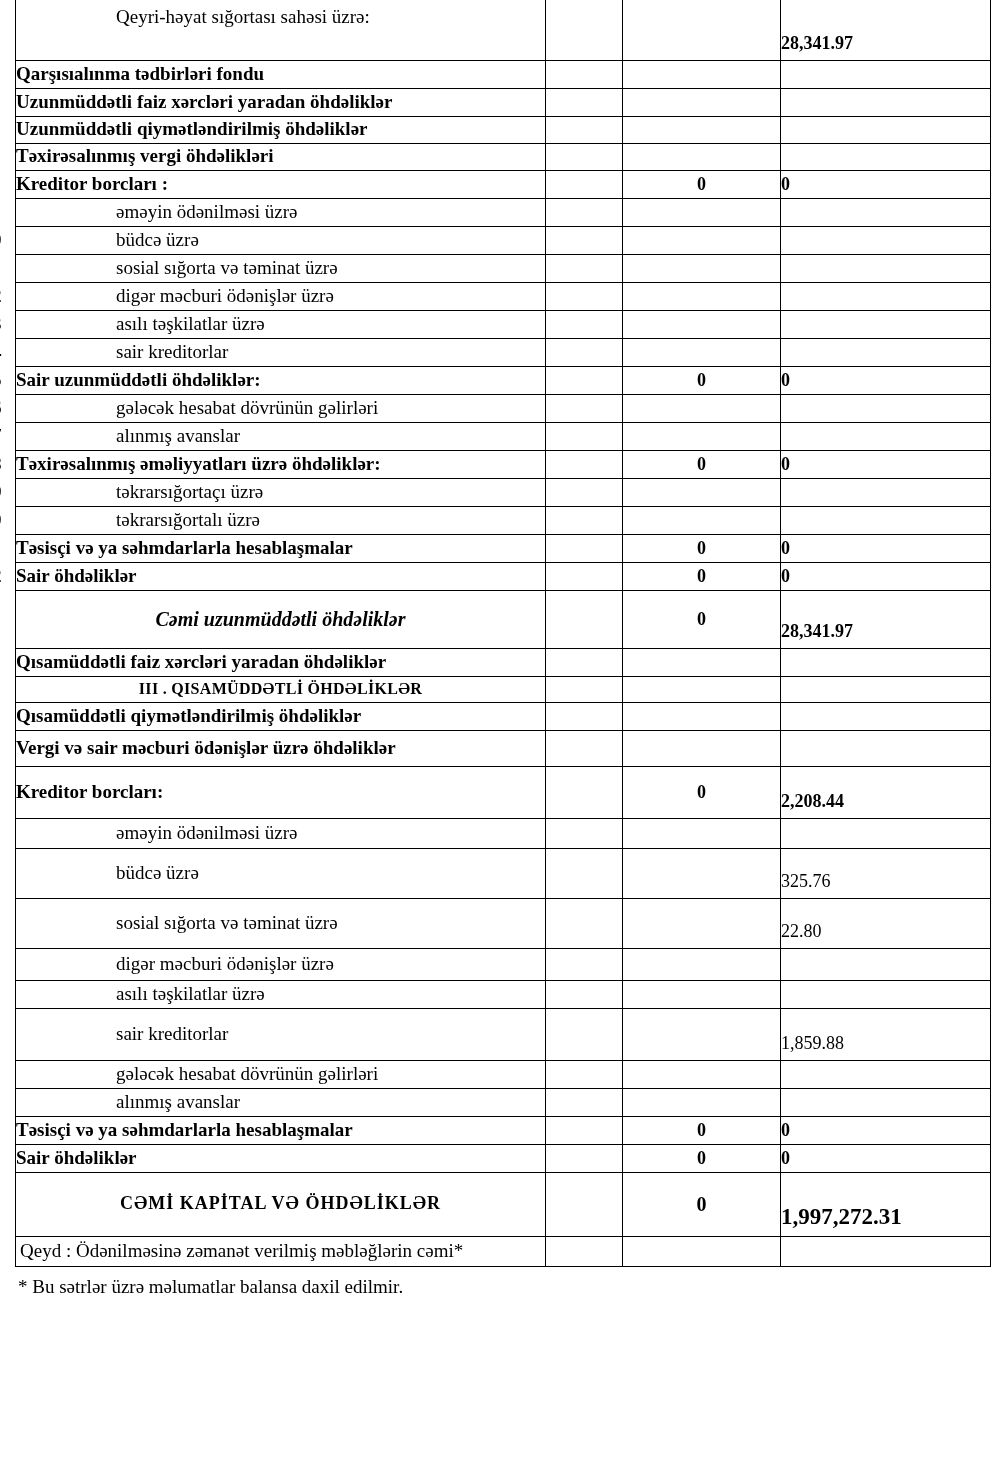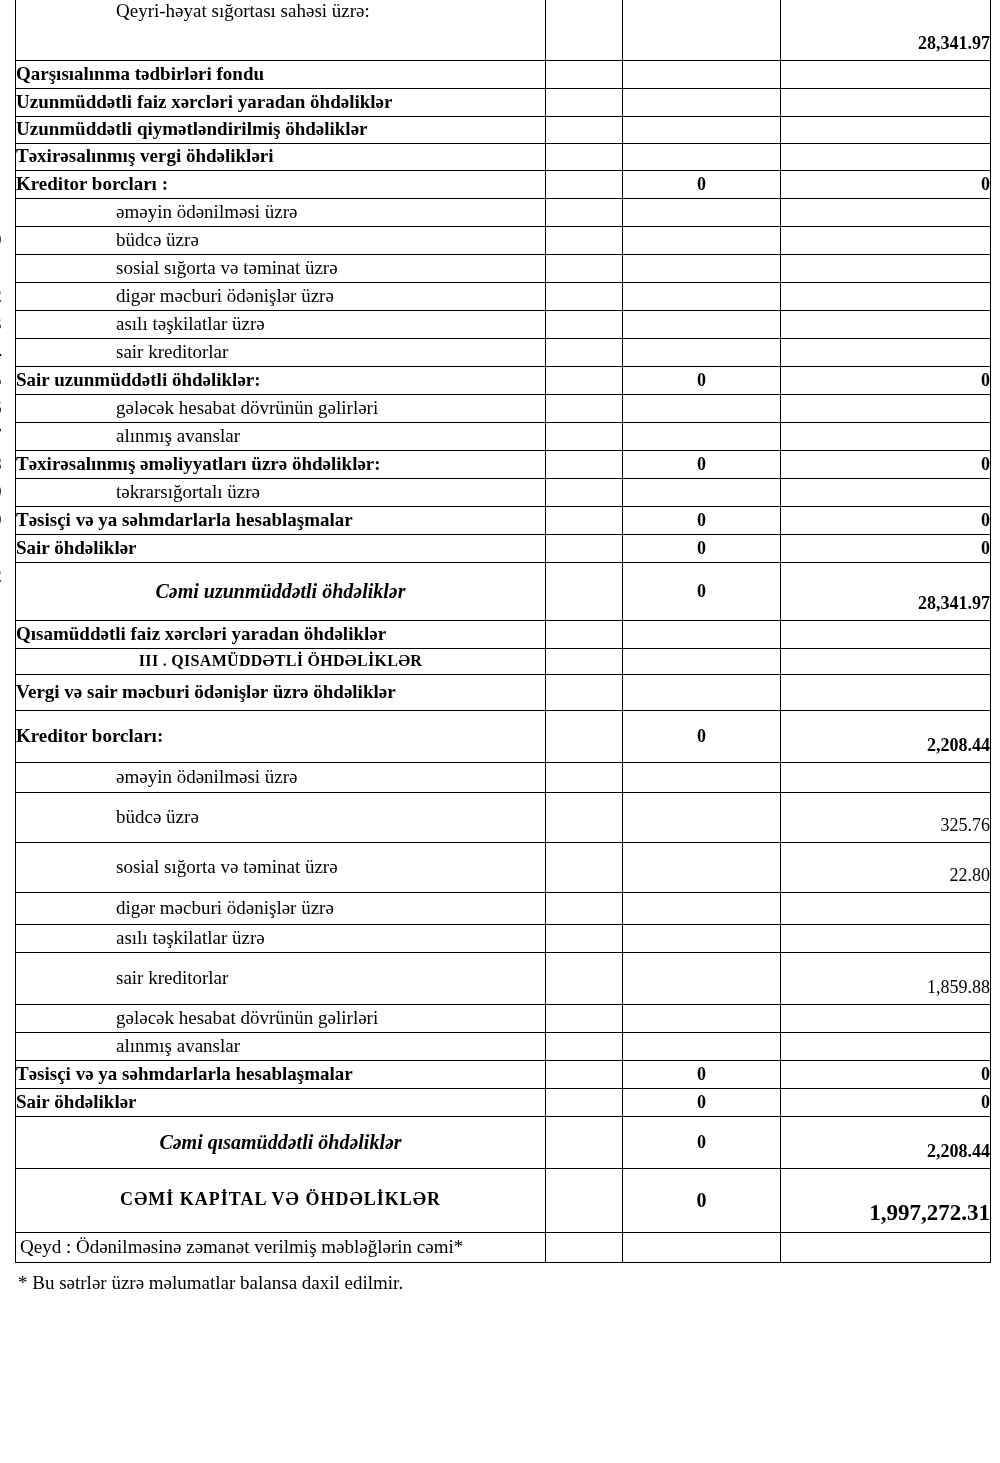--- a/index.html
+++ b/index.html
@@ -43,26 +43,26 @@
   col.col-c3    { width: 158px; }
   col.col-c4    { width: 210px; }
 
   td.lbl { font-size: 19px; line-height: 1.2; padding: 2px 4px 2px 8px; }
   td.lbl.sub     { padding-left: 100px; font-weight: normal; }
   td.lbl.bold    { font-weight: bold; }
   td.lbl.total   { font-weight: bold; font-style: italic; text-align: center; font-size: 20px; }
   td.lbl.section { font-weight: bold; text-align: center; font-size: 16px; letter-spacing: 0.3px; }
   td.lbl.grand   { font-weight: bold; text-align: center; font-size: 18px; letter-spacing: 1px; }
   td.lbl.note    { font-weight: normal; padding-left: 4px; }
-  td.lbl.vtop    { vertical-align: top; padding-top: 0; }
+  td.lbl.vtop    { vertical-align: top; padding-top: 6px; }
 
   td.c2 { }
   td.c3 { text-align: center; font-weight: bold; font-size: 18px; }
   td.c3.bigzero { font-size: 20px; }
-  td.c4 { text-align: right; font-size: 18px; padding: 2px 4px; }
+  td.c4 { text-align: left; font-size: 18px; padding: 2px 4px; }
   td.c4.bold { font-weight: bold; }
   td.c4.low  { vertical-align: bottom; padding-bottom: 6px; }
   td.c4.big  { font-size: 23px; font-weight: bold; }
 
   .footnote {
     font-size: 19px;
     margin: 9px 0 4px 18px;
   }
 </style>
 </head>
@@ -180,20 +180,26 @@
         <td class="c3"></td>
         <td class="c4"></td>
       </tr>
       <tr style="height: 28px;">
         <td class="lbl bold">Təxirəsalınmış əməliyyatları üzrə öhdəliklər:</td>
         <td class="c2"></td>
         <td class="c3">0</td>
         <td class="c4 bold">0</td>
       </tr>
       <tr style="height: 28px;">
+        <td class="lbl sub">təkrarsığortaçı üzrə</td>
+        <td class="c2"></td>
+        <td class="c3"></td>
+        <td class="c4"></td>
+      </tr>
+      <tr style="height: 28px;">
         <td class="lbl sub">təkrarsığortalı üzrə</td>
         <td class="c2"></td>
         <td class="c3"></td>
         <td class="c4"></td>
       </tr>
       <tr style="height: 28px;">
         <td class="lbl bold">Təsisçi və ya səhmdarlarla hesablaşmalar</td>
         <td class="c2"></td>
         <td class="c3">0</td>
         <td class="c4 bold">0</td>
@@ -215,20 +221,26 @@
         <td class="c2"></td>
         <td class="c3"></td>
         <td class="c4"></td>
       </tr>
       <tr style="height: 26px;">
         <td class="lbl section">III . QISAMÜDDƏTLİ ÖHDƏLİKLƏR</td>
         <td class="c2"></td>
         <td class="c3"></td>
         <td class="c4"></td>
       </tr>
+      <tr style="height: 28px;">
+        <td class="lbl bold">Qısamüddətli qiymətləndirilmiş öhdəliklər</td>
+        <td class="c2"></td>
+        <td class="c3"></td>
+        <td class="c4"></td>
+      </tr>
       <tr style="height: 36px;">
         <td class="lbl bold">Vergi və sair məcburi ödənişlər üzrə öhdəliklər</td>
         <td class="c2"></td>
         <td class="c3"></td>
         <td class="c4"></td>
       </tr>
       <tr style="height: 52px;">
         <td class="lbl bold">Kreditor borcları:</td>
         <td class="c2"></td>
         <td class="c3">0</td>
@@ -287,26 +299,20 @@
         <td class="c2"></td>
         <td class="c3">0</td>
         <td class="c4 bold">0</td>
       </tr>
       <tr style="height: 28px;">
         <td class="lbl bold">Sair öhdəliklər</td>
         <td class="c2"></td>
         <td class="c3">0</td>
         <td class="c4 bold">0</td>
       </tr>
-      <tr style="height: 52px;">
-        <td class="lbl total">Cəmi qısamüddətli öhdəliklər</td>
-        <td class="c2"></td>
-        <td class="c3">0</td>
-        <td class="c4 bold low">2,208.44</td>
-      </tr>
       <tr style="height: 64px;">
         <td class="lbl grand">CƏMİ KAPİTAL VƏ ÖHDƏLİKLƏR</td>
         <td class="c2"></td>
         <td class="c3 bigzero">0</td>
         <td class="c4 big low">1,997,272.31</td>
       </tr>
       <tr style="height: 30px;">
         <td class="lbl note">Qeyd : Ödənilməsinə zəmanət verilmiş məbləğlərin cəmi*</td>
         <td class="c2"></td>
         <td class="c3"></td>

